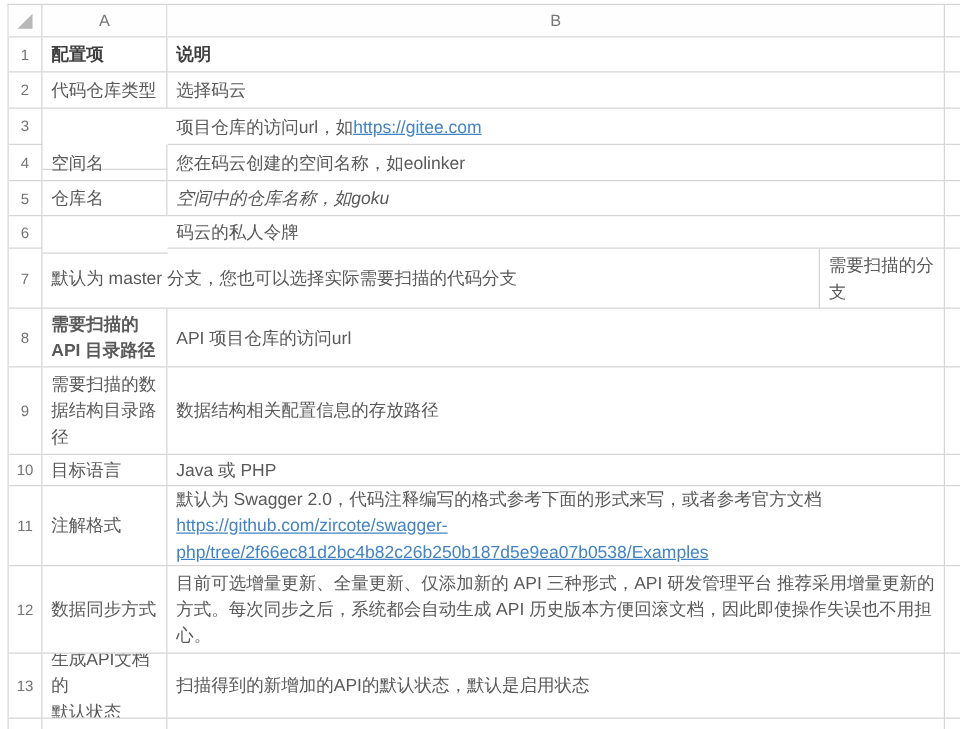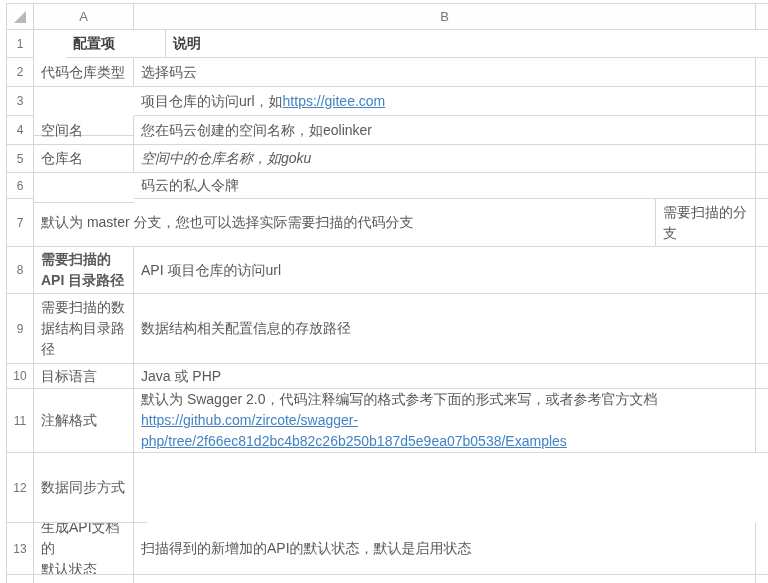--- a/index.html
+++ b/index.html
@@ -41,21 +41,21 @@
     <div class="hcell corner">
       <span class="tri"></span>
     </div>
     <div class="hcell" style="width:100px;flex:none;">A</div>
     <div class="hcell" style="width:622px;flex:none;">B</div>
     <div class="hcell sliver"></div>
   </div>
   <div>
       <div class="row bold" style="height: 28px;">
         <div class="ncell">1</div>
-        <div class="cell" style="width: 100px; flex: 0 0 auto; margin-left: 32px;">
+        <div class="cell" style="width: 100px; flex: 0 0 auto;">
           <span class="inner"><span class="">配置项</span></span>
         </div>
         <div class="cell" style="width: 622px; flex: 0 0 auto;">
           <span class="inner"><span class="">说明</span></span>
         </div>
         <div class="sliver"></div>
       </div>
       <div class="row" style="height: 29px;">
         <div class="ncell">2</div>
         <div class="cell" style="width: 100px; flex: 0 0 auto;">
@@ -159,20 +159,23 @@
           <span class="inner"><span class="">默认为 Swagger 2.0，代码注释编写的格式参考下面的形式来写，或者参考官方文档
 </span><a class="cell-link">https://github.com/zircote/swagger-php/tree/2f66ec81d2bc4b82c26b250b187d5e9ea07b0538/Examples</a></span>
         </div>
         <div class="sliver"></div>
       </div>
       <div class="row" style="height: 70px;">
         <div class="ncell">12</div>
         <div class="cell" style="width: 100px; flex: 0 0 auto;">
           <span class="inner"><span class="">数据同步方式</span></span>
         </div>
+        <div class="cell" style="width: 622px; flex: 0 0 auto;">
+          <span class="inner"><span class="">目前可选增量更新、全量更新、仅添加新的 API 三种形式，API 研发管理平台 推荐采用增量更新的方式。每次同步之后，系统都会自动生成 API 历史版本方便回滚文档，因此即使操作失误也不用担心。</span></span>
+        </div>
         <div class="sliver"></div>
       </div>
       <div class="row" style="height: 52px;">
         <div class="ncell">13</div>
         <div class="cell" style="width: 100px; flex: 0 0 auto;">
           <span class="inner"><span class="">生成API文档的
 默认状态</span></span>
         </div>
         <div class="cell" style="width: 622px; flex: 0 0 auto;">
           <span class="inner"><span class="">扫描得到的新增加的API的默认状态，默认是启用状态</span></span>

